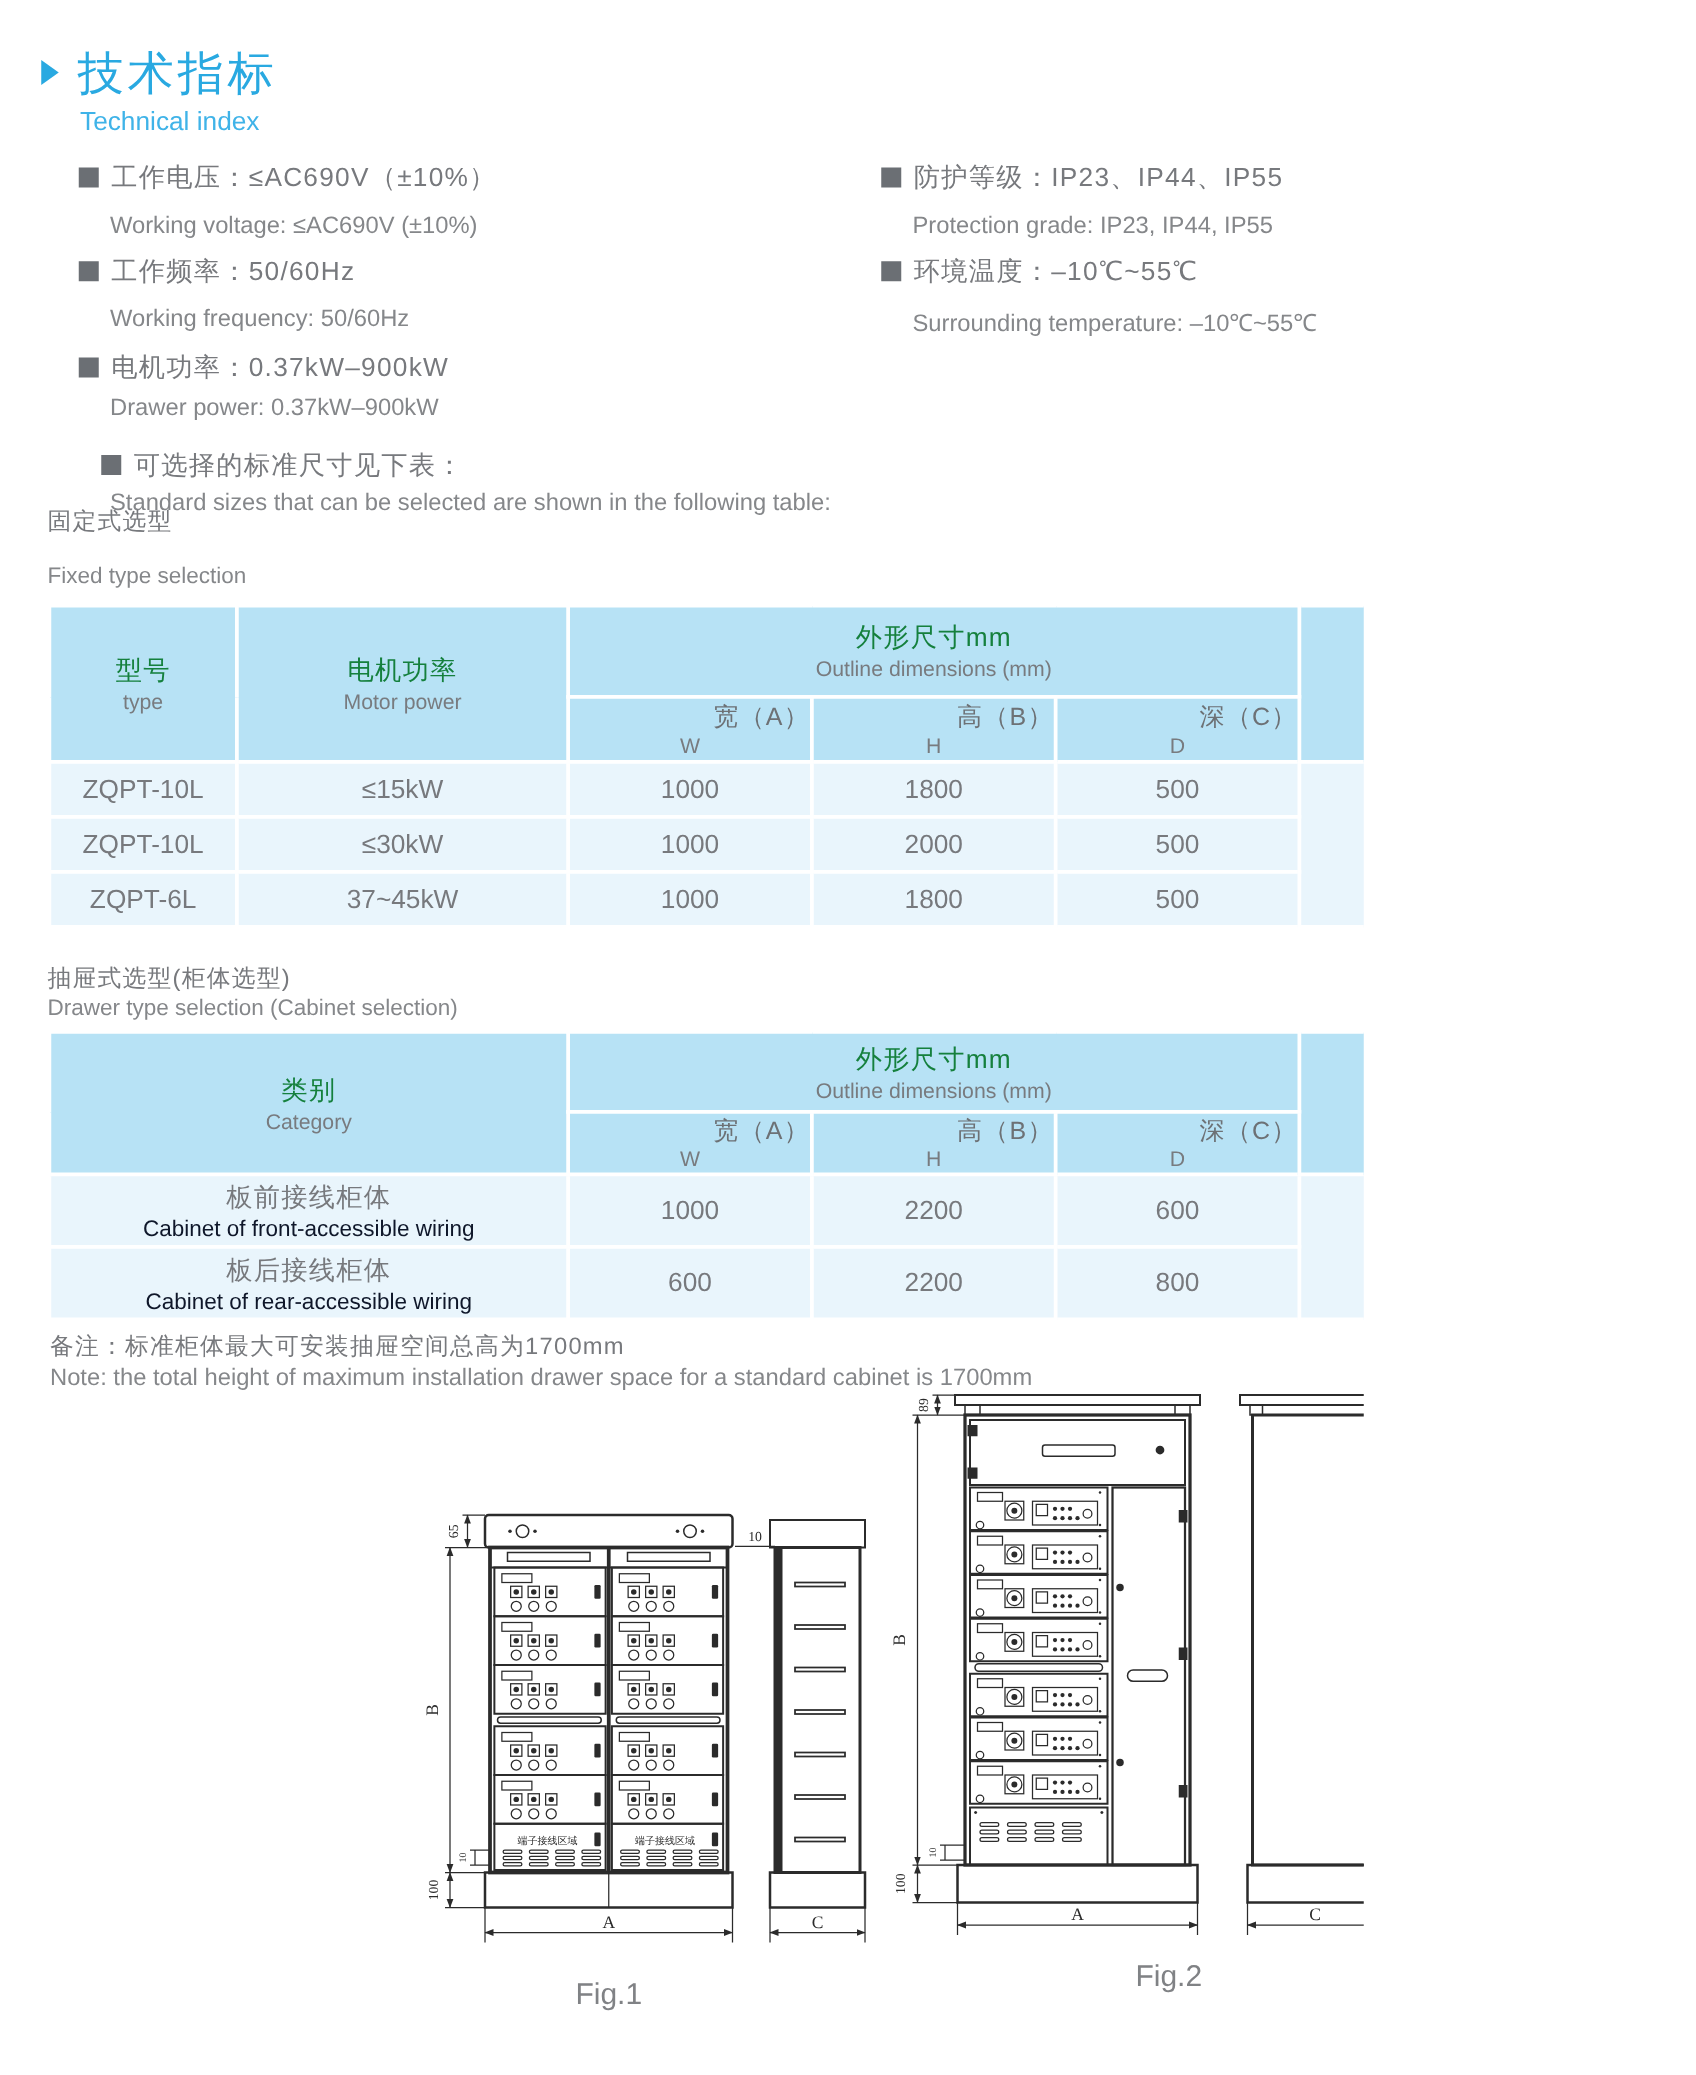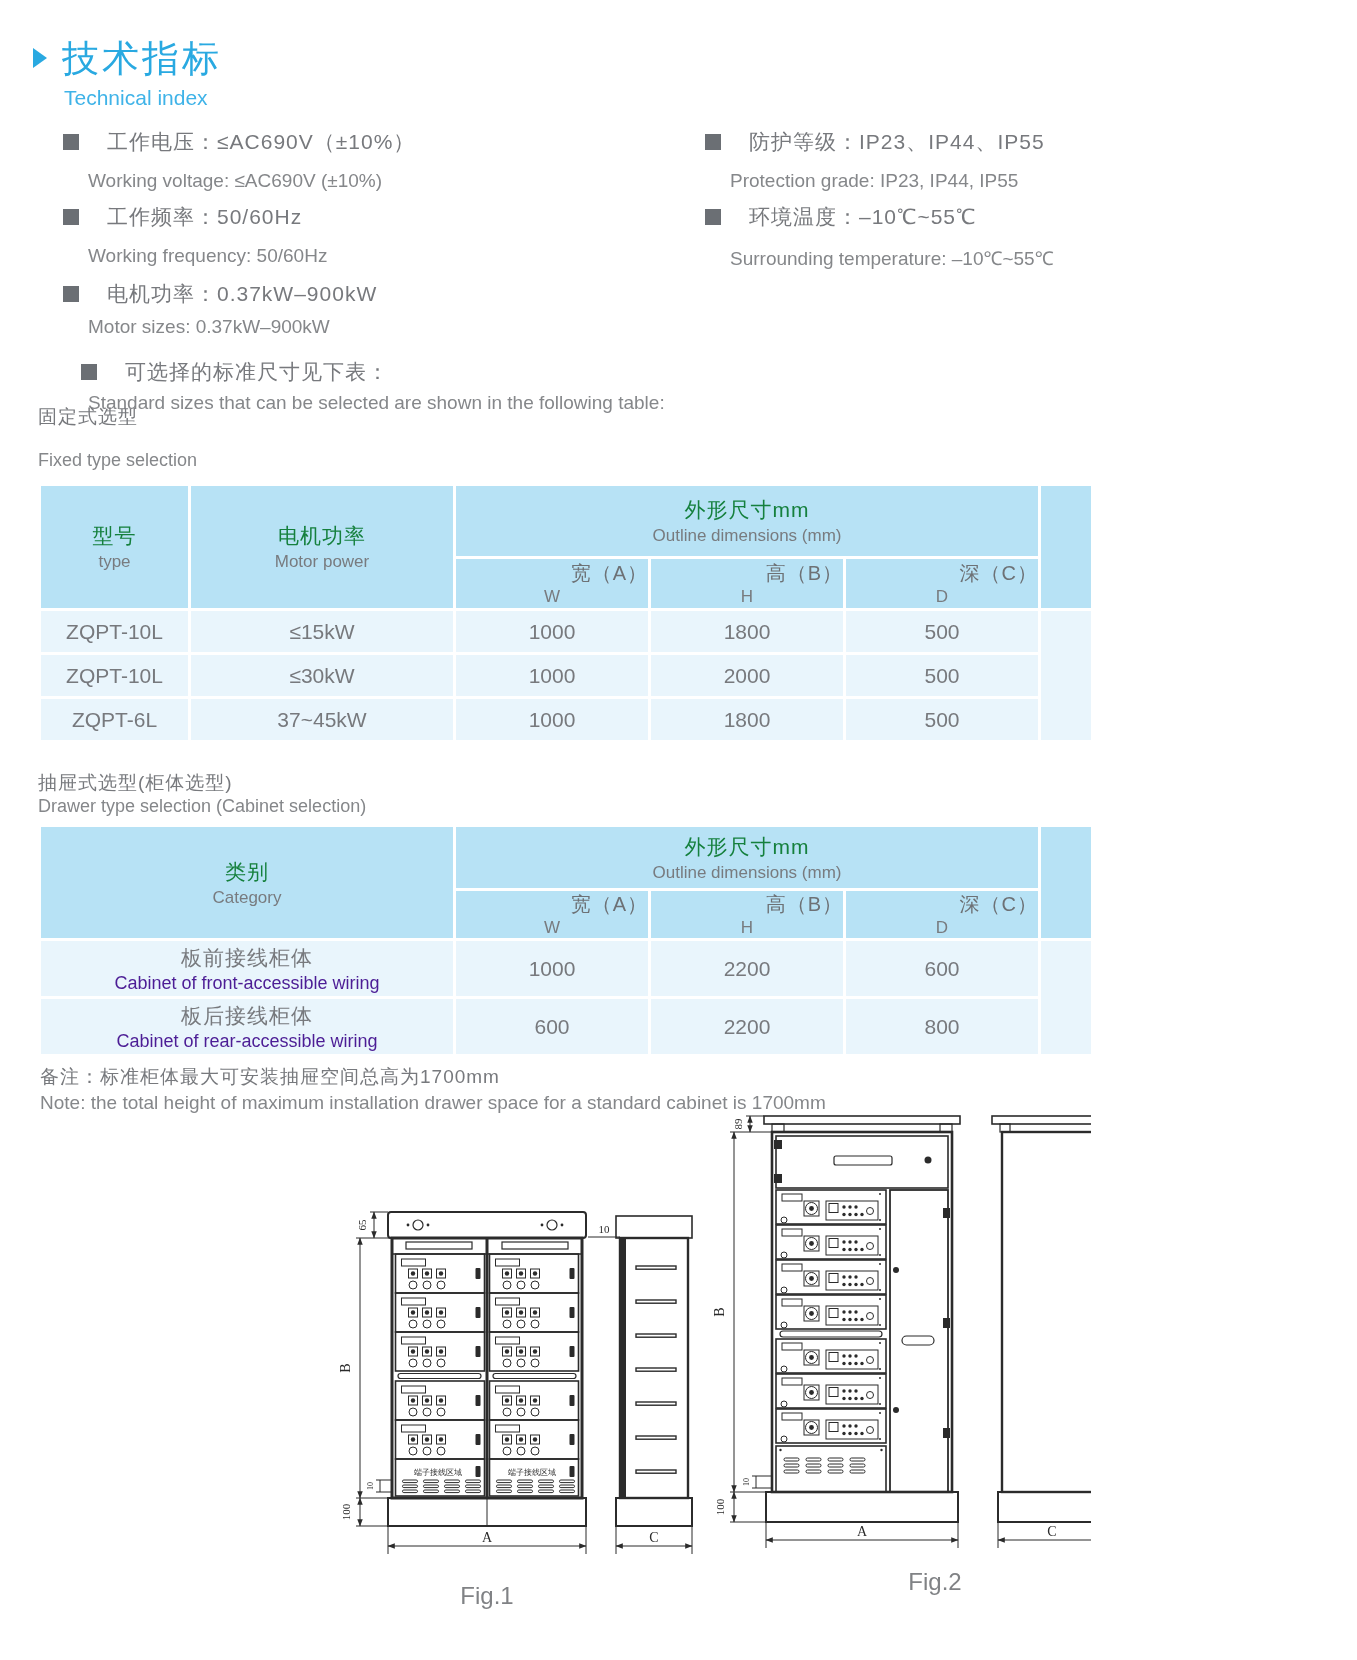--- a/index.html
+++ b/index.html
@@ -5,36 +5,36 @@
   * { margin:0; padding:0; box-sizing:border-box; }
   html,body { background:#ffffff; }
   .page {
     position:relative; width:1091px; height:1660px; background:#fff;
     font-family:"Liberation Sans", sans-serif; overflow:hidden;
   }
   .abs { position:absolute; white-space:nowrap; }
   .title-tri { width:0; height:0; border-left:14px solid #29a9e1; border-top:10px solid transparent; border-bottom:10px solid transparent; }
   .title-cn { font-size:37px; color:#29a9e1; letter-spacing:3px; }
   .title-en { font-size:21px; color:#3fb3e8; }
-  .spec-item { display:flex; align-items:center;gap:18px; }
+  .spec-item { display:flex; align-items:center; }
   .bullet { display:inline-block; width:16px; height:16px; background:#6b6f74; margin-right:10px; flex:0 0 auto; }
   .cn { font-size:21px; color:#77797d; letter-spacing:1px; }
   .en { font-size:19px; color:#85878a; }
   .section-cn { font-size:19px; color:#77797d; letter-spacing:1px; }
   .section-en { font-size:18px; color:#85878a; }
   table.spec-table { border-collapse:collapse; table-layout:fixed; }
   table.spec-table td, table.spec-table th { border:3px solid #ffffff; text-align:center; vertical-align:middle; font-weight:normal; padding:0; }
   .hcell { background:#b7e2f5; }
   .bcell { background:#e9f5fc; color:#77797d; font-size:21px; }
   .h-cn { font-size:21px; color:#15803d; letter-spacing:1px; }
   .h-en { font-size:17px; color:#787b7f; margin-top:2px; }
   .sub-cn { font-size:20px; color:#6d7175; letter-spacing:1px;text-align:right; }
   .sub-en { font-size:17px; color:#787b7f; }
   .cat-cn { font-size:21px; color:#77797d; letter-spacing:1px; }
-  .cat-en { font-size:18px; color:#4c1d95; margin-top:1px; }
+  .cat-en { font-size:18px; color:#0f172a; margin-top:1px; }
   .note-cn { font-size:19px; color:#77797d; letter-spacing:1px; }
   .note-en { font-size:19px; color:#85878a; }
   .fig { position:absolute; }
   .fig-caption { position:absolute; font-size:24px; color:#808285; text-align:center; }
   svg text { font-family:"Liberation Serif", serif; fill:#2b2b2b; }
   svg text.tiny-cn { font-family:"Liberation Sans", sans-serif; }
 </style>
 </head>
 <body>
 
@@ -53,21 +53,21 @@
   <div class="abs spec-item" style="left:63px; top:203px;">
     <span class="bullet"></span>
     <span class="cn">工作频率：50/60Hz</span>
   </div>
   <div class="abs en" style="left:88px; top:245px;">Working frequency: 50/60Hz</div>
 
   <div class="abs spec-item" style="left:63px; top:280px;">
     <span class="bullet"></span>
     <span class="cn">电机功率：0.37kW–900kW</span>
   </div>
-  <div class="abs en" style="left:88px; top:316px;">Motor sizes: 0.37kW–900kW</div>
+  <div class="abs en" style="left:88px; top:316px;">Drawer power: 0.37kW–900kW</div>
 
   <div class="abs spec-item" style="left:705px; top:128px;">
     <span class="bullet"></span>
     <span class="cn">防护等级：IP23、IP44、IP55</span>
   </div>
   <div class="abs en" style="left:730px; top:170px;">Protection grade: IP23, IP44, IP55</div>
 
   <div class="abs spec-item" style="left:705px; top:203px;">
     <span class="bullet"></span>
     <span class="cn">环境温度：–10℃~55℃</span>

